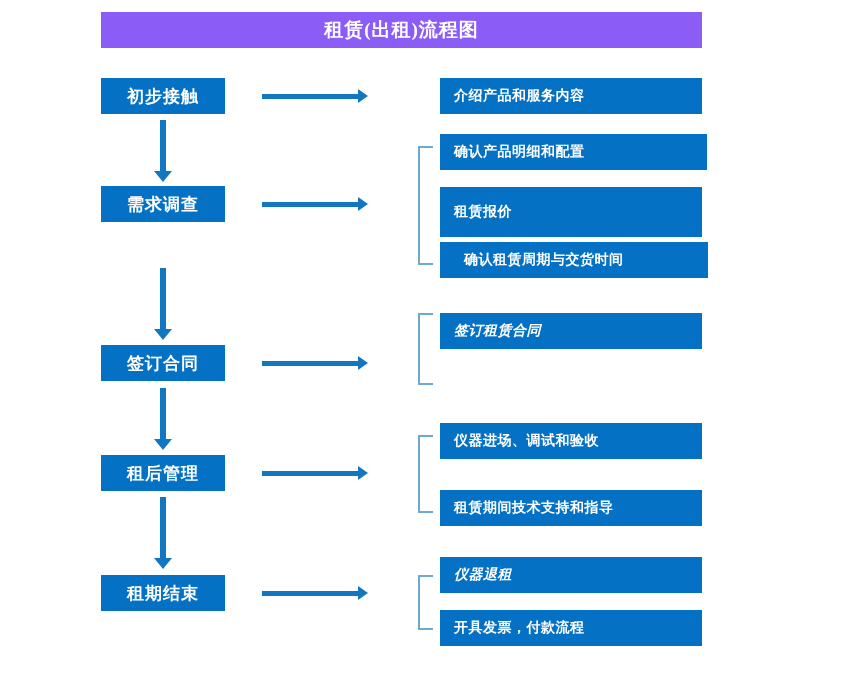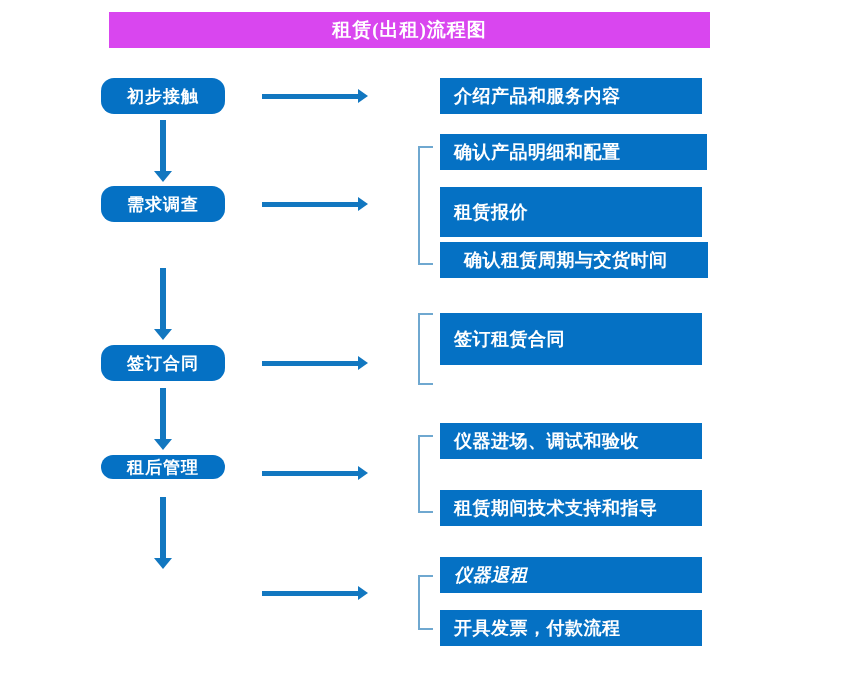--- a/index.html
+++ b/index.html
@@ -18,25 +18,25 @@
   #flowchart {
     position: absolute;
     left: 0;
     top: 0;
     width: 844px;
     height: 688px;
   }
   
   .title-banner {
     position: absolute;
-    left: 109px;
+    left: 101px;
     top: 12px;
     width: 601px;
     height: 36px;
-    background: #d946ef;
+    background: #8b5cf6;
     color: #ffffff;
     font-size: 19px;
     font-weight: bold;
     letter-spacing: 1px;
     display: flex;
     align-items: center;
     justify-content: center;
     box-sizing: border-box;
   }
   
@@ -48,25 +48,24 @@
     box-sizing: border-box;
     display: flex;
     align-items: center;
     white-space: nowrap;
   }
   .node.stage {
     
     font-size: 17px;
     justify-content: center;
     letter-spacing: 1px;
-    border-radius: 13px;
   }
   .node.detail {
     
-    font-size: 18px;
+    font-size: 14px;
     justify-content: flex-start;
     padding-left: 14px;
     letter-spacing: 0.5px;
   }
   
   .arrow-h {
     position: absolute;
     height: 14px;
   }
   .arrow-h .shaft {
@@ -121,22 +120,23 @@
 <div id="flowchart">
 
   <div class="title-banner">租赁(出租)流程图</div>
 
   <div class="node stage" style="left:101px; top:78px; width:124px; height:36px;">初步接触</div>
 
   <div class="node stage" style="left:101px; top:186px; width:124px; height:36px;">需求调查</div>
 
   <div class="node stage" style="left:101px; top:345px; width:124px; height:36px;">签订合同</div>
 
-  <div class="node stage" style="left:101px; top:455px; width:124px; height:24px;">租后管理</div>
-
+  <div class="node stage" style="left:101px; top:455px; width:124px; height:36px;">租后管理</div>
+
+  <div class="node stage" style="left:101px; top:575px; width:124px; height:36px;">租期结束</div>
 
   <div class="arrow-v" style="left:154px; top:120px; height:62px;">
     <div class="shaft" style="height:51px;"></div>
     <div class="head" style="top:51px;"></div>
   </div>
 
   <div class="arrow-v" style="left:154px; top:268px; height:72px;">
     <div class="shaft" style="height:61px;"></div>
     <div class="head" style="top:61px;"></div>
   </div>
@@ -185,21 +185,21 @@
   <div class="bracket" style="left:418px; top:575px; width:15px; height:55px;"></div>
 
   <div class="node detail" style="left:440px; top:78px; width:262px; height:36px;">介绍产品和服务内容</div>
 
   <div class="node detail" style="left:440px; top:134px; width:267px; height:36px;">确认产品明细和配置</div>
 
   <div class="node detail" style="left:440px; top:187px; width:262px; height:50px;">租赁报价</div>
 
   <div class="node detail" style="left:440px; top:242px; width:268px; height:36px;padding-left:24px;">确认租赁周期与交货时间</div>
 
-  <div class="node detail" style="left:440px; top:313px; width:262px; height:52px;">签订租赁合同</div>
+  <div class="node detail" style="left:440px; top:313px; width:262px; height:36px;font-style:italic;">签订租赁合同</div>
 
 
   <div class="node detail" style="left:440px; top:423px; width:262px; height:36px;">仪器进场、调试和验收</div>
 
   <div class="node detail" style="left:440px; top:490px; width:262px; height:36px;">租赁期间技术支持和指导</div>
 
   <div class="node detail" style="left:440px; top:557px; width:262px; height:36px;font-style:italic;">仪器退租</div>
 
   <div class="node detail" style="left:440px; top:610px; width:262px; height:36px;">开具发票，付款流程</div>
 

